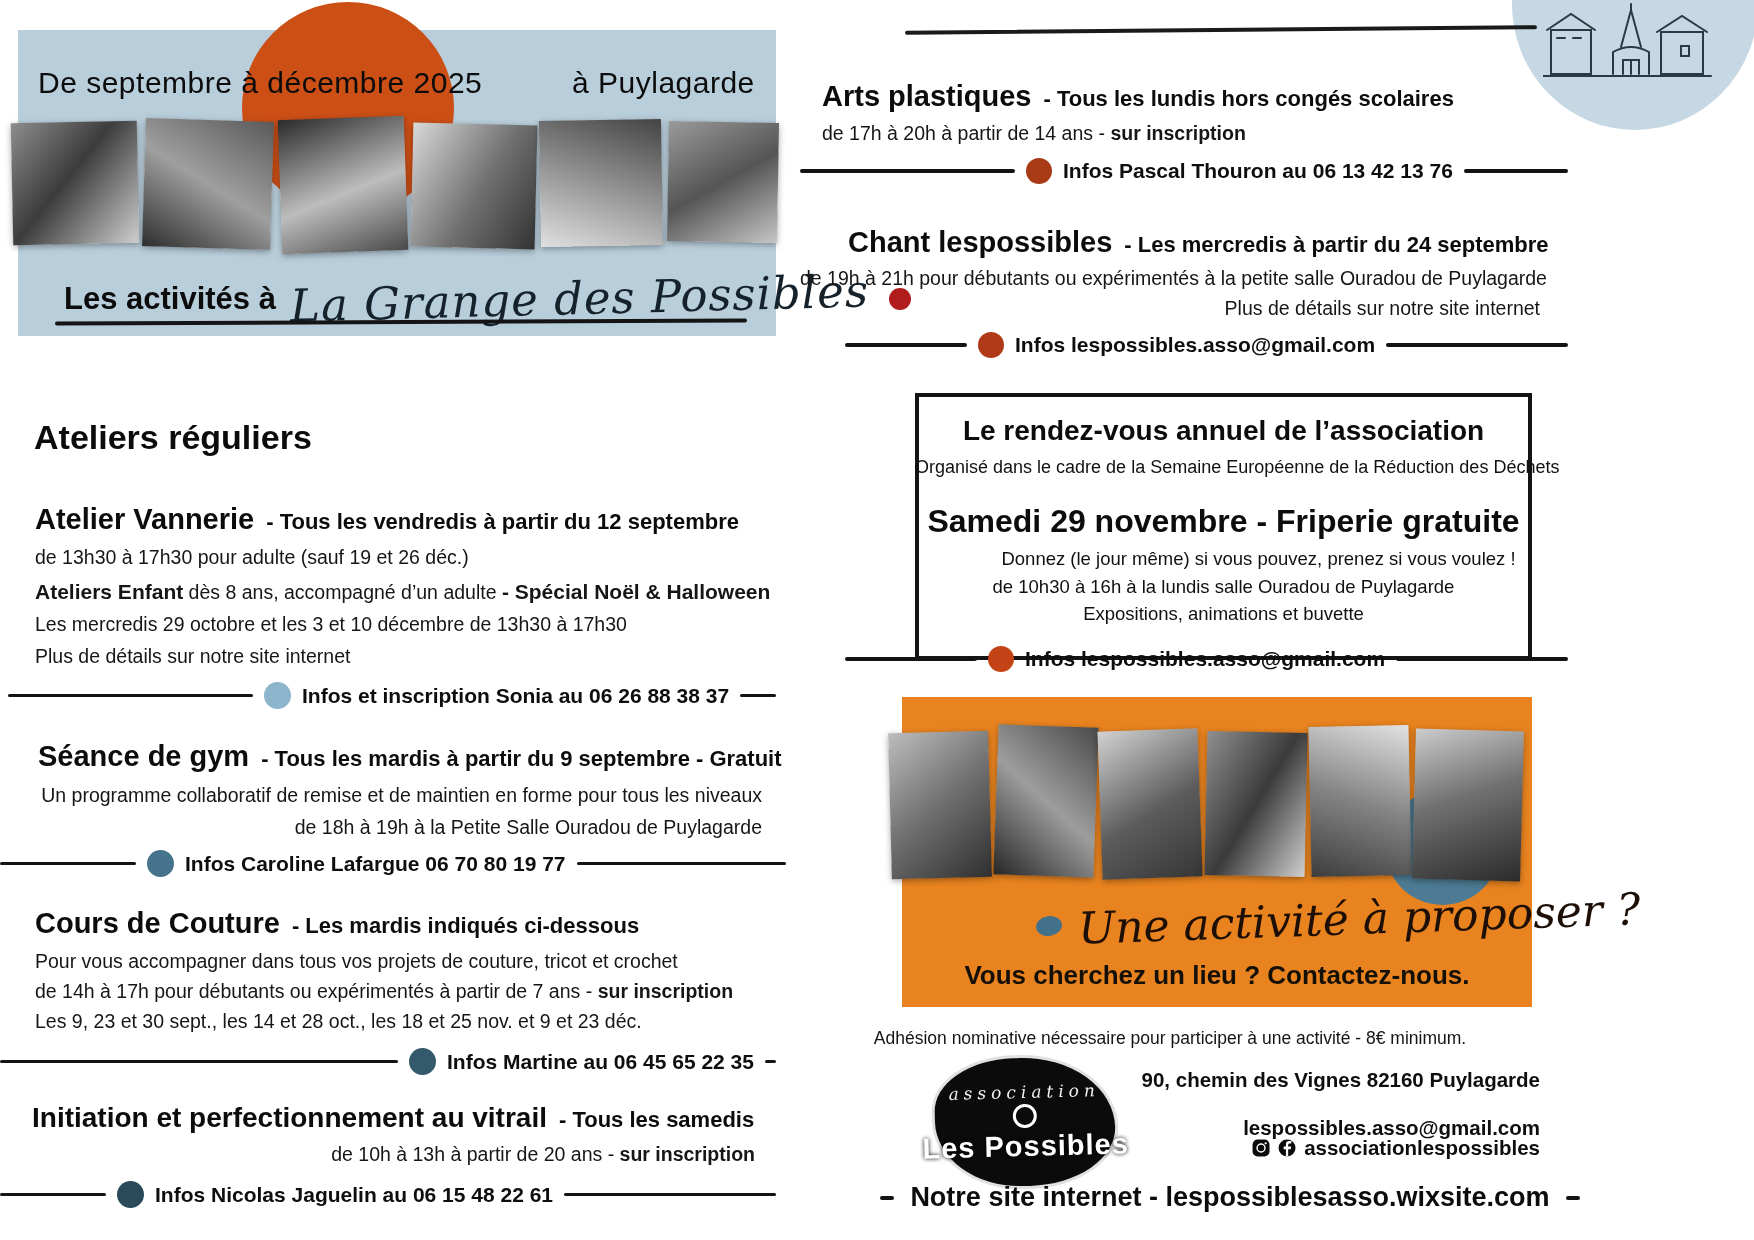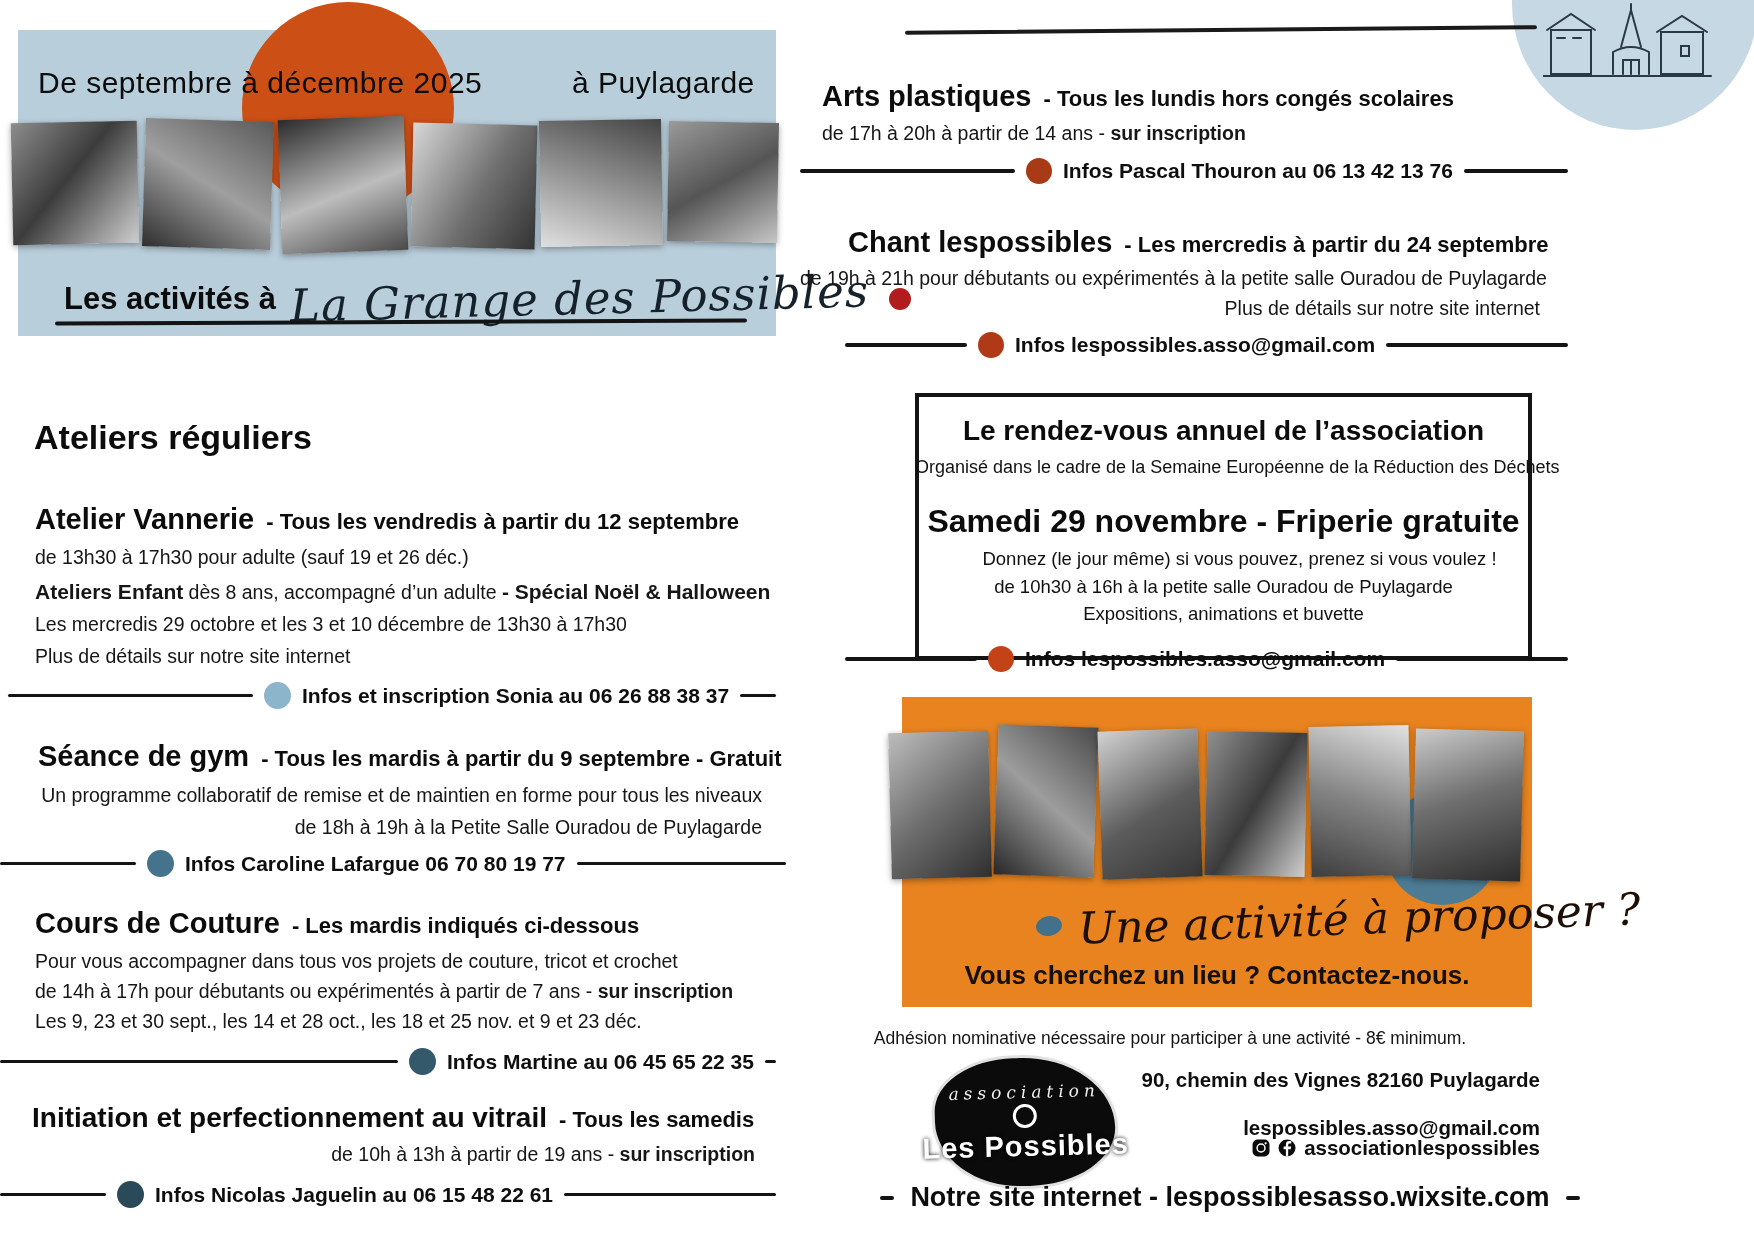--- a/index.html
+++ b/index.html
@@ -126,21 +126,21 @@
   <span class="dot" style="width:27px;height:27px;background:#33596b;"></span>
   <span class="info-text">Infos Martine au 06 45 65 22 35</span>
   <span class="seg" style="flex:1;"></span>
 </div>
 
 <div class="abs heading-row" style="left:32px;top:1102px;">
   <span class="act-title" style="font-size:28px;">Initiation et perfectionnement au vitrail</span>
   <span class="act-sub">- Tous les samedis</span>
 </div>
 <div class="abs body-line" style="left:0px;top:1143px;width:755px;text-align:right;">
-  <span>de 10h à 13h à partir de 19 ans - </span><span class="inline-bold" style="font-size:19.5px;">sur inscription</span>
+  <span>de 10h à 13h à partir de 20 ans - </span><span class="inline-bold" style="font-size:19.5px;">sur inscription</span>
 </div>
 <div class="info-row" style="left:0px;top:1181px;width:776px;">
   <span class="seg" style="width:106px;"></span>
   <span class="dot" style="width:27px;height:27px;background:#2a4a59;"></span>
   <span class="info-text">Infos Nicolas Jaguelin au 06 15 48 22 61</span>
   <span class="seg" style="flex:1;"></span>
 </div>
 
 <div class="abs sketch-ellipse"></div>
 <svg class="abs" style="left:1543px;top:2px;" width="170" height="80" viewBox="0 0 170 80">
@@ -184,22 +184,22 @@
   <span class="seg" style="width:122px;"></span>
   <span class="dot" style="width:26px;height:26px;background:#b03a17;"></span>
   <span class="info-text">Infos lespossibles.asso@gmail.com</span>
   <span class="seg" style="flex:1;"></span>
 </div>
 
 <div class="abs event-box"></div>
 <div class="abs box-center act-title" style="left:915px;top:415px;width:617px;font-size:28px;">Le rendez-vous annuel de l’association</div>
 <div class="abs box-center" style="left:915px;top:457px;width:617px;font-size:18px;white-space:nowrap;">Organisé dans le cadre de la Semaine Européenne de la Réduction des Déchets</div>
 <div class="abs box-center act-title" style="left:915px;top:503px;width:617px;font-size:32px;">Samedi 29 novembre - Friperie gratuite</div>
-<div class="abs box-center" style="left:896px;top:548px;width:687px;font-size:18.5px;">Donnez (le jour même) si vous pouvez, prenez si vous voulez !</div>
-<div class="abs box-center" style="left:915px;top:576px;width:617px;font-size:18.5px;">de 10h30 à 16h à la petite salle Ouradou de Puylagarde</div>
+<div class="abs box-center" style="left:915px;top:548px;width:687px;font-size:18.5px;">Donnez (le jour même) si vous pouvez, prenez si vous voulez !</div>
+<div class="abs box-center" style="left:915px;top:576px;width:617px;font-size:18.5px;">de 10h30 à 16h à la lundis salle Ouradou de Puylagarde</div>
 <div class="abs box-center" style="left:915px;top:603px;width:617px;font-size:18.5px;">Expositions, animations et buvette</div>
 <div class="info-row" style="left:845px;top:646px;width:723px;">
   <span class="seg" style="width:132px;"></span>
   <span class="dot" style="width:26px;height:26px;background:#c34316;"></span>
   <span class="info-text">Infos lespossibles.asso@gmail.com</span>
   <span class="seg" style="flex:1;"></span>
 </div>
 
 <div class="abs orange-banner"></div>
 <div class="abs teal-circle" style="left:1385px;top:790px;width:115px;height:115px;"></div>

